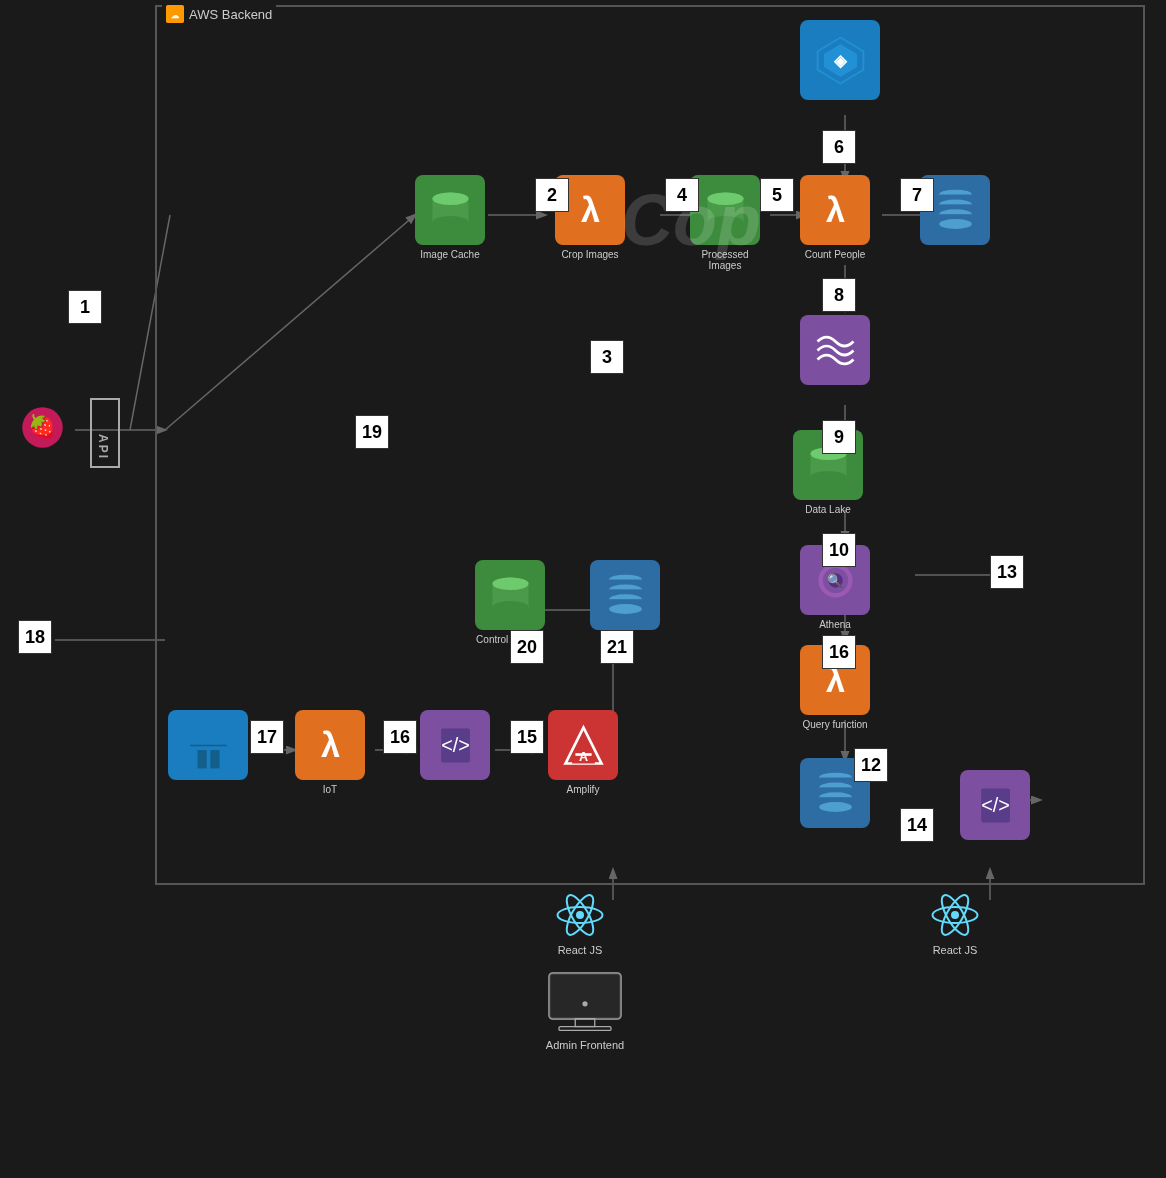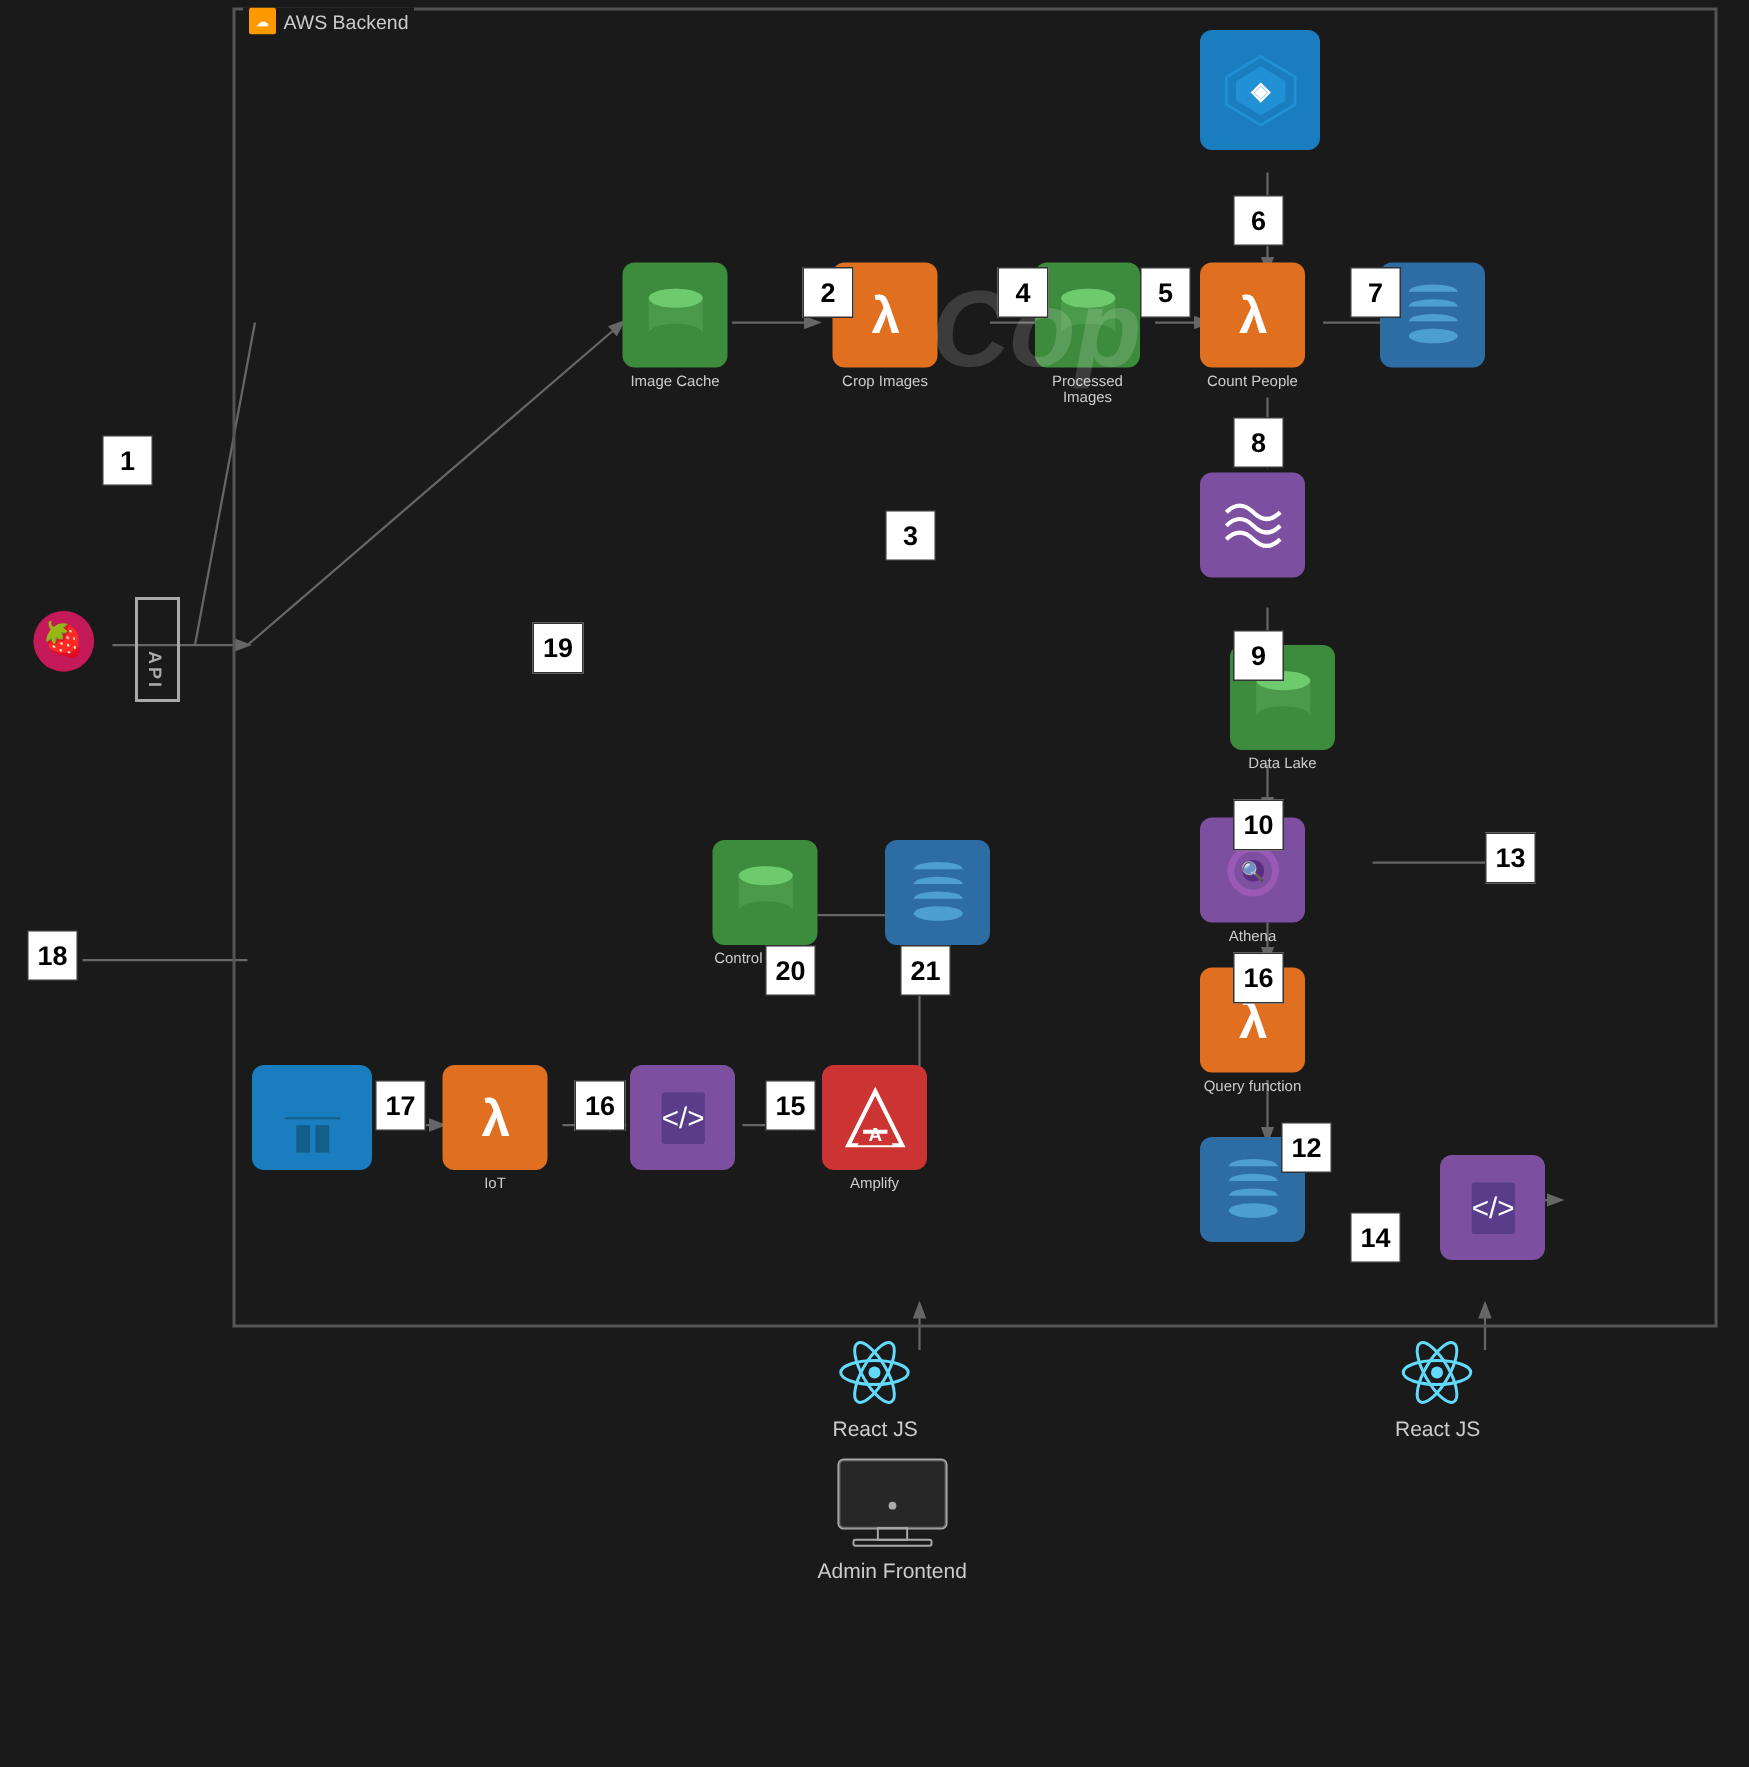--- a/index.html
+++ b/index.html
@@ -134,21 +134,21 @@
     .outside-component {
       position: absolute;
       display: flex;
       flex-direction: column;
       align-items: center;
       gap: 4px;
     }
 
     .outside-label {
       color: #ccc;
-      font-size: 14px;
+      font-size: 11px;
       text-align: left;
     }
 
     .monitor-svg {
       width: 80px;
       height: 65px;
     }
 
     
     .raspi {
@@ -374,21 +374,21 @@
       <svg width="45" height="45" viewBox="0 0 50 50">
         <path d="M5,15 Q15,5 25,15 Q35,25 45,15" stroke="white" stroke-width="3" fill="none"></path>
         <path d="M5,25 Q15,15 25,25 Q35,35 45,25" stroke="white" stroke-width="3" fill="none"></path>
         <path d="M5,35 Q15,25 25,35 Q35,45 45,35" stroke="white" stroke-width="3" fill="none"></path>
       </svg>
     </div>
   </div>
 
   <div class="num-badge" style="top:420px;left:822px;">9</div>
 
-  <div class="service-icon" style="top:430px;left:783px;padding-left:37px;">
+  <div class="service-icon" style="top:430px;left:756px;padding-left:37px;">
     <div class="icon-box s3-bucket">
       <svg width="45" height="45" viewBox="0 0 50 50">
         <ellipse cx="25" cy="12" rx="20" ry="7" fill="#5cb85c"></ellipse>
         <rect x="5" y="12" width="40" height="26" fill="#4a9a4a"></rect>
         <ellipse cx="25" cy="38" rx="20" ry="7" fill="#3d8c3d"></ellipse>
         <ellipse cx="25" cy="12" rx="20" ry="7" fill="#6dca6d"></ellipse>
       </svg>
     </div>
     <div class="icon-label">Data Lake</div>
   </div>

